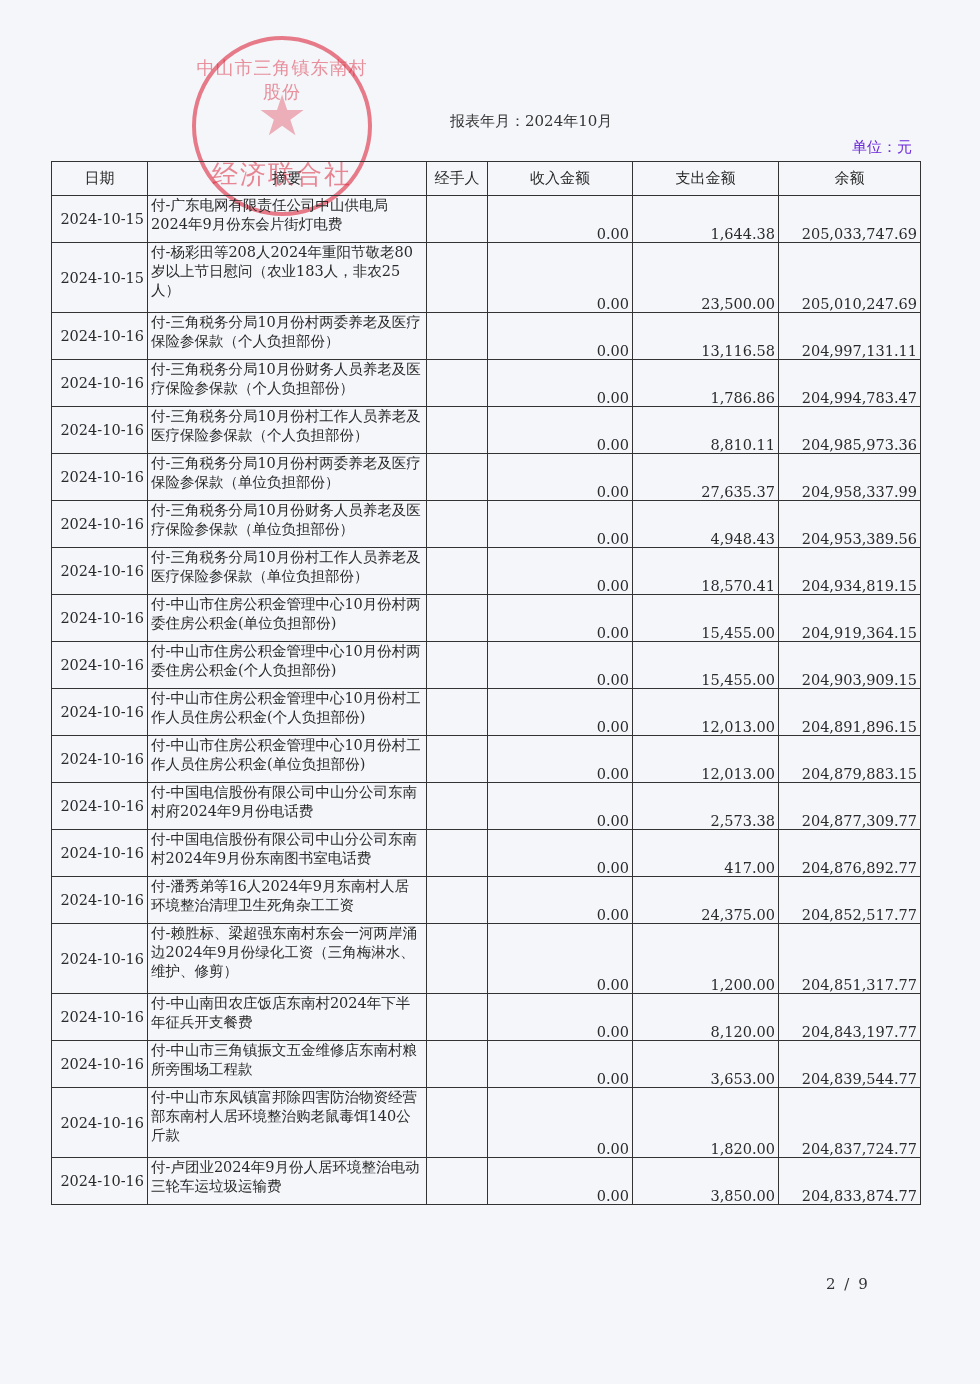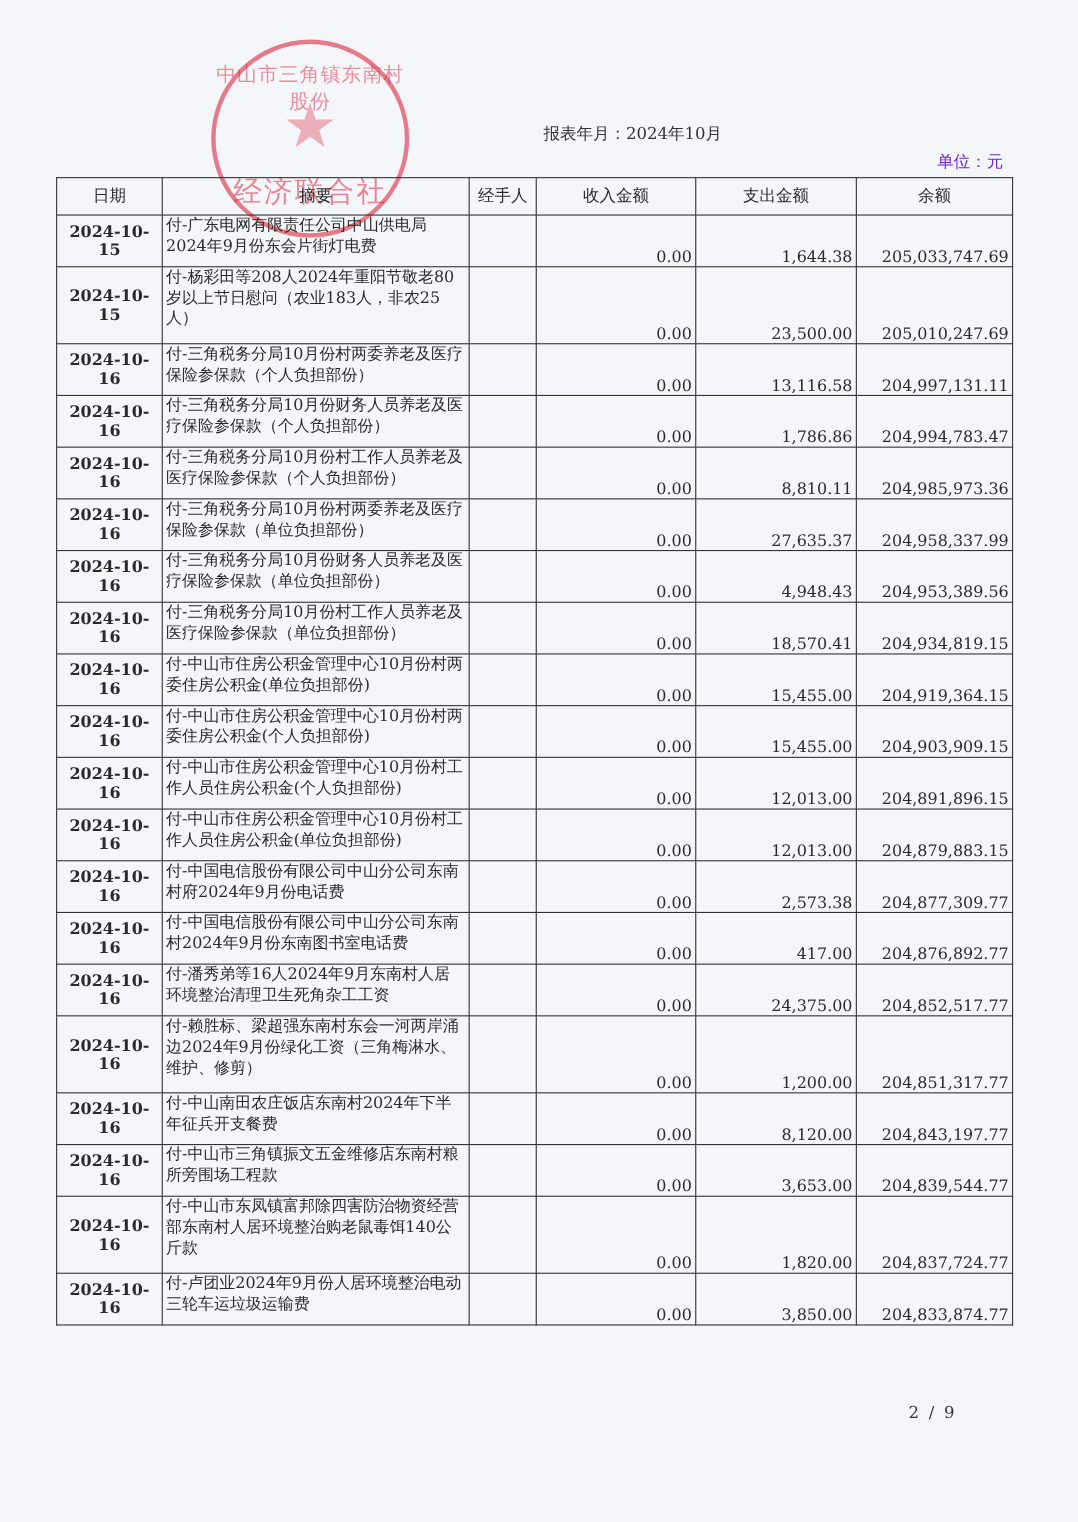--- a/index.html
+++ b/index.html
@@ -6,31 +6,31 @@
   body {
     width: 980px; height: 1384px; background: #f4f6fa; position: relative; overflow: hidden;
     font-family: "DejaVu Serif", "Liberation Serif", serif; color: #2a2a2a;
   }
   .page { position: absolute; left: 0; top: 0; width: 980px; height: 1384px; }
   .title {
     position: absolute; left: 0; width: 980px; top: 52px; text-align: center;
     font-family: "DejaVu Sans", sans-serif; font-weight: bold; font-size: 40px; letter-spacing: 1px;
     color: #222; padding-left: 108px; box-sizing: border-box;
   }
-  .report-month { position: absolute; top: 112px; left: 450px; font-size: 15px; color: #333; margin-left: 44px; }
+  .report-month { position: absolute; top: 112px; left: 450px; font-size: 15px; color: #333; }
   .unit-name-row { position: absolute; top: 138px; left: 56px; font-size: 15px; color: #333; }
   .unit-name-row .lbl { margin-right: 22px; }
   .unit-row { position: absolute; top: 138px; right: 68px; font-size: 15px; color: #6d28d9; }
   table.ledger {
     position: absolute; left: 51px; top: 161px; width: 869px;
     border-collapse: collapse; table-layout: fixed; font-size: 14.5px;
   }
   table.ledger th, table.ledger td { border: 1.6px solid #333; padding: 0 3px; }
   table.ledger th { height: 33px; font-weight: normal; font-size: 15px; text-align: center; }
-  td.date { text-align: center; vertical-align: middle; font-family: "DejaVu Serif", serif; font-weight: bold; }
+  td.date { text-align: right; vertical-align: middle; font-family: "DejaVu Serif", serif; }
   td.summary { text-align: left; vertical-align: top; line-height: 19px; padding-top: 2px; padding-left: 4px; margin-top: 28px; }
   td.num { text-align: right; vertical-align: bottom; padding-bottom: 3px; font-family: "DejaVu Serif", serif; }
   tr.r2 td { height: 46px; }
   tr.r3 td { height: 69px; }
   .page-no { position: absolute; top: 1275px; left: 826px; font-size: 15px; color: #333; letter-spacing: 2px; text-align: center; }
   .seal {
     position: absolute; left: 192px; top: 36px; width: 180px; height: 180px; border-radius: 50%;
     border: 4px solid rgba(220, 40, 60, 0.6); box-sizing: border-box; pointer-events: none;
   }
   .seal .star {

